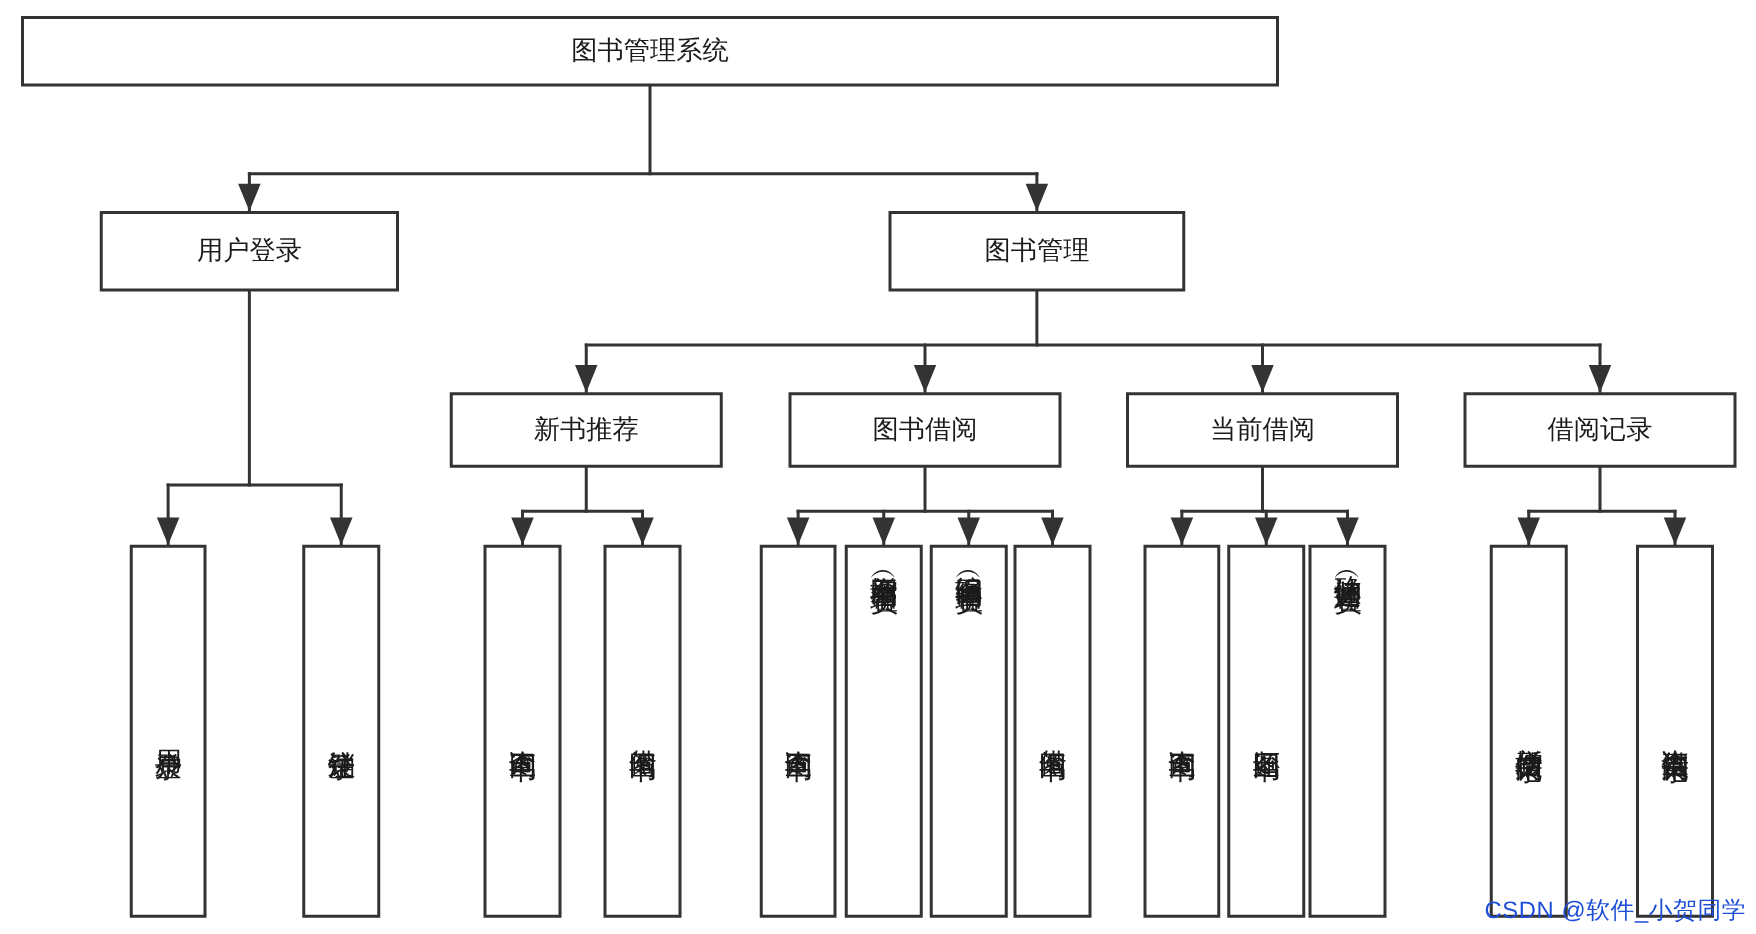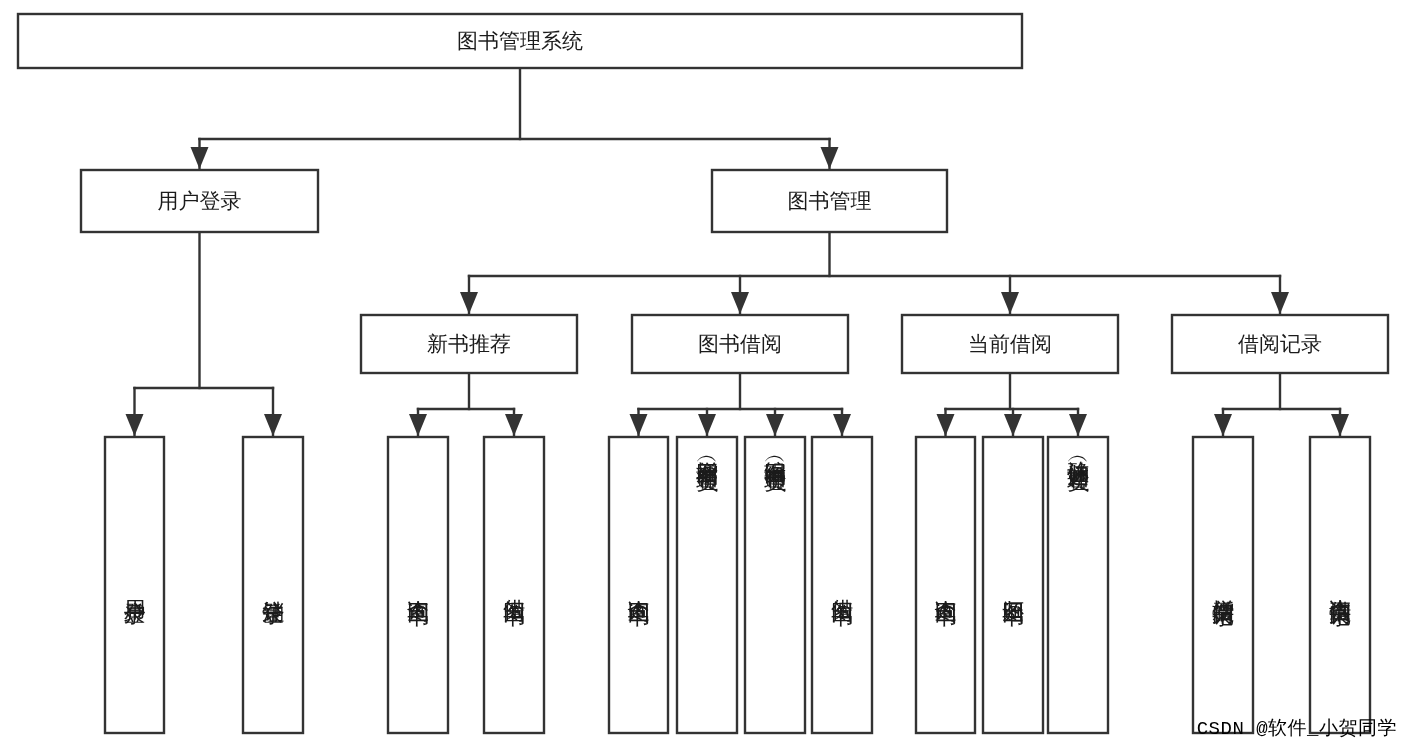--- a/index.html
+++ b/index.html
@@ -56,23 +56,23 @@
     color: #1b1b1b;
     letter-spacing: 1.5px;
     white-space: nowrap;
     pointer-events: none;
     text-align: center;
   }
   .watermark {
     position: absolute;
     right: 8px;
     bottom: 6px;
-    font-family: Liberation Mono, monospace;
+    font-family: Liberation Sans, sans-serif;
     font-size: 19px;
-    color: #000000;
+    color: #1d4ed8;
     white-space: nowrap;
     letter-spacing: 0.5px;
   }
 </style>
 </head>
 <body>
 
 <div id="diagram-root">
   <svg class="diagram-canvas" id="diagram-svg" viewBox="0 0 1405 747" xmlns="http://www.w3.org/2000/svg">
       <line x1="520" y1="68" x2="520" y2="139" class="connector-line"></line>

